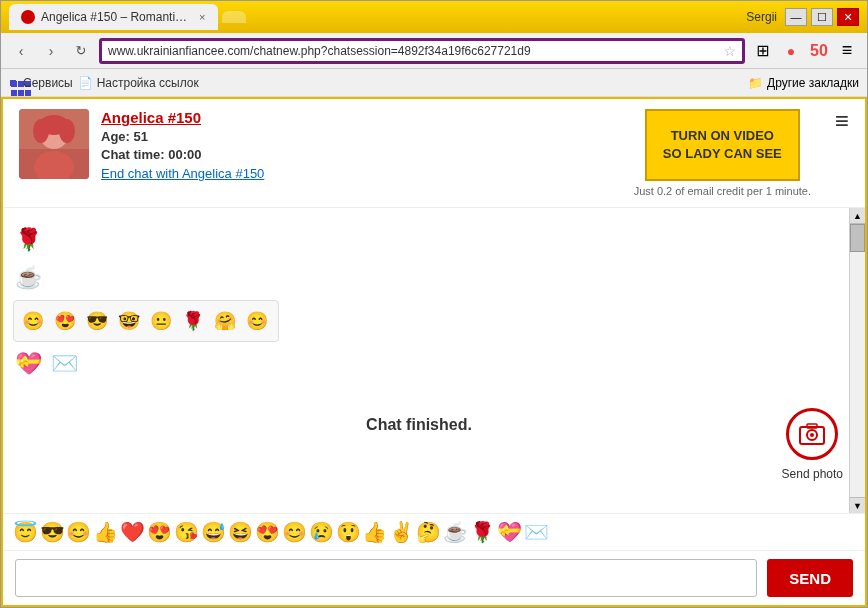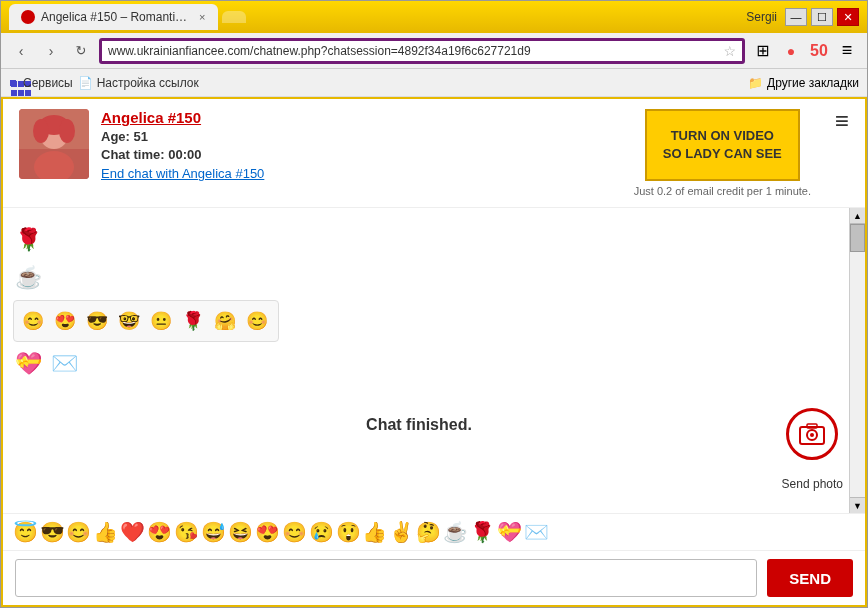--- a/index.html
+++ b/index.html
@@ -208,21 +208,21 @@
           <span class="emoji-item emoji-small">😊</span>
         </div>
         
         
         <div class="emoji-row">
           <span class="emoji-item">💝</span>
           <span class="emoji-item">✉️</span>
         </div>
 
         
-        <div style="position: absolute; right: 22px; top: 200px; display: flex; flex-direction: column; align-items: center; gap: 17px; cursor: pointer;">
+        <div style="position: absolute; right: 22px; top: 200px; display: flex; flex-direction: column; align-items: center; gap: 7px; cursor: pointer;">
           <div class="camera-circle">
             <svg width="28" height="28" viewBox="0 0 28 28">
               <rect x="2" y="7" width="24" height="17" rx="2" fill="none" stroke="#cc0000" stroke-width="2"></rect>
               <circle cx="14" cy="15" r="5" fill="none" stroke="#cc0000" stroke-width="2"></circle>
               <rect x="9" y="4" width="10" height="4" rx="1" fill="none" stroke="#cc0000" stroke-width="1.5"></rect>
               <circle cx="14" cy="15" r="2" fill="#cc0000"></circle>
             </svg>
           </div>
           <span class="send-photo-label">Send photo</span>
         </div>

